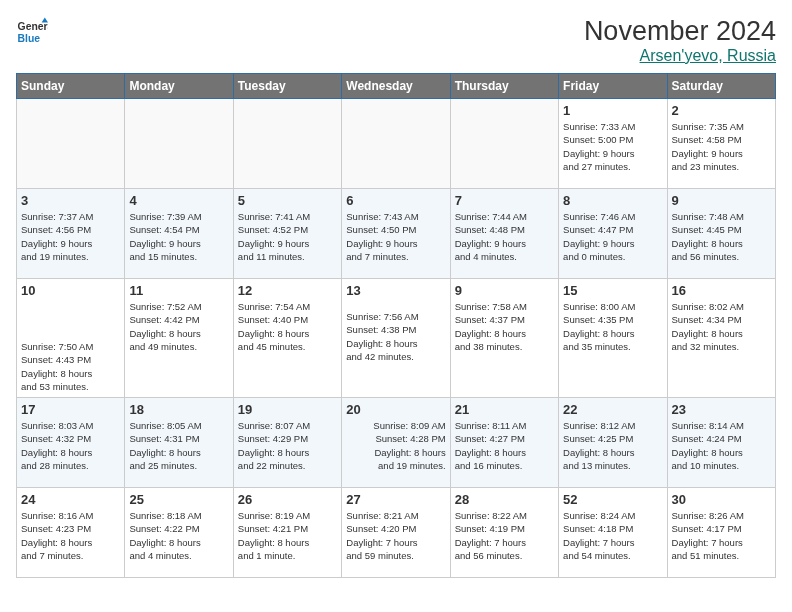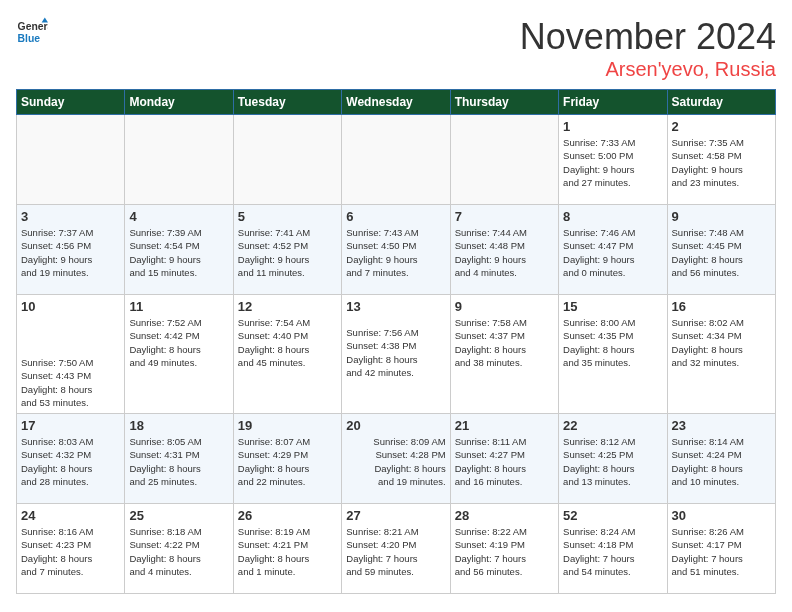--- a/index.html
+++ b/index.html
@@ -22,35 +22,36 @@
       gap: 4px;
     }
     .logo-icon {
       width: 32px;
       height: 32px;
     }
     .title-area {
       text-align: right;
     }
     .month-title {
-      font-size: 36px;
+      font-size: 27px;
       font-weight: normal;
       color: #333;
     }
     .location-title {
-      font-size: 20px;
-      color: #ef4444;
+      font-size: 16px;
+      color: #0f766e;
+      text-decoration: underline;
     }
     table {
       width: 100%;
       border-collapse: collapse;
       table-layout: fixed;
     }
     th {
-      background-color: #14532d;
+      background-color: #737373;
       color: #fff;
       font-size: 12px;
       padding: 5px 4px;
       text-align: left;
       border: 1px solid #2e6da4;
     }
     td {
       border: 1px solid #ccc;
       vertical-align: top;
       padding: 4px;

